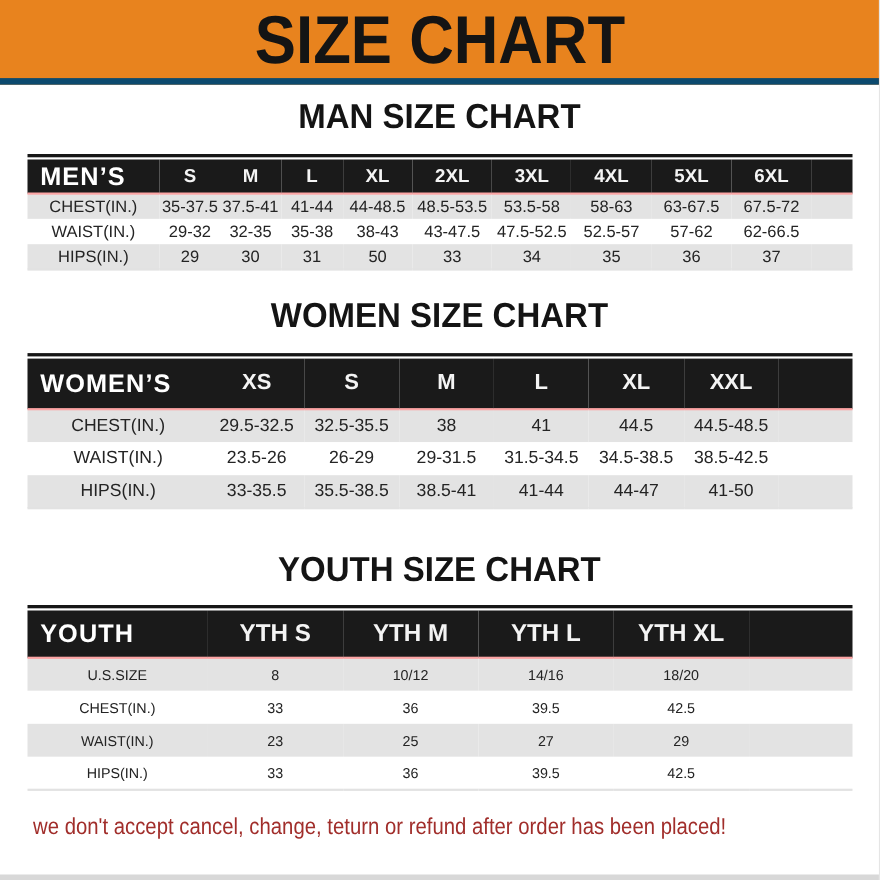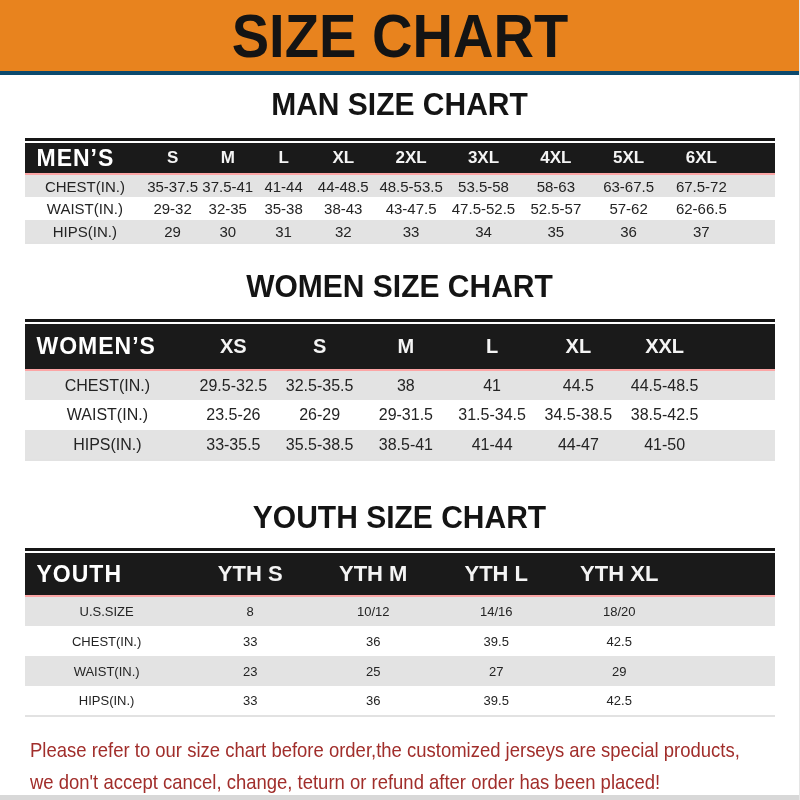--- a/index.html
+++ b/index.html
@@ -3,21 +3,21 @@
 <meta charset="utf-8">
 <style>
   html,body{margin:0;padding:0;background:#ffffff;}
   .page{
     width:800px;height:800px;position:relative;overflow:hidden;
     background:#ffffff;font-family:"Liberation Sans",sans-serif;
     box-sizing:border-box;border-right:1px solid #e5e5e5;
   }
   
   .banner{
-    height:71px;background:#E8831E;border-bottom:4px solid #0c4a6e;
+    height:71px;background:#E8831E;border-bottom:6px solid #0c4a6e;
     display:flex;align-items:center;justify-content:center;
   }
   .banner h1{
     margin:0;font-size:55px;font-weight:bold;color:#141414;
     letter-spacing:0px;transform:scale(1.02,1.12);white-space:nowrap;
   }
   
   .sec-h{
     margin:0;text-align:center;font-weight:bold;color:#141414;
     font-size:30px;line-height:32px;transform:scaleY(1.05);
@@ -141,21 +141,21 @@
             <td>52.5-57</td>
             <td>57-62</td>
             <td>62-66.5</td>
             <td class="spacer"></td>
           </tr>
           <tr>
             <th class="row-label-body">HIPS(IN.)</th>
             <td>29</td>
             <td>30</td>
             <td>31</td>
-            <td>32</td>
+            <td>50</td>
             <td>33</td>
             <td>34</td>
             <td>35</td>
             <td>36</td>
             <td>37</td>
             <td class="spacer"></td>
           </tr>
         </tbody>
     </table>
   </div>
@@ -256,18 +256,17 @@
             <td>36</td>
             <td>39.5</td>
             <td>42.5</td>
             <td class="spacer"></td>
           </tr>
         </tbody>
     </table>
   </div>
 
   <div class="footer">
-    <div><span class="fline">Please refer to our size chart before order,the customized jerseys are special products,</span></div>
     <div><span class="fline">we don't accept cancel, change, teturn or refund after order has been placed!</span></div>
   </div>
 
   <div class="bottom-strip"></div>
 </div>
 
 </body></html>

